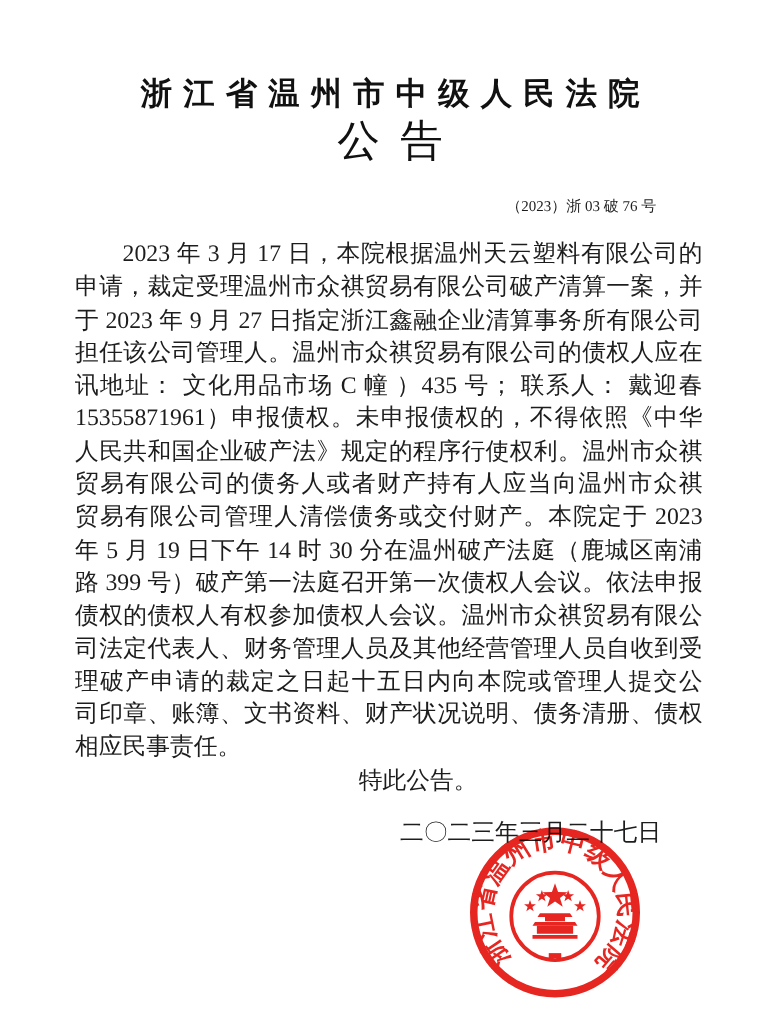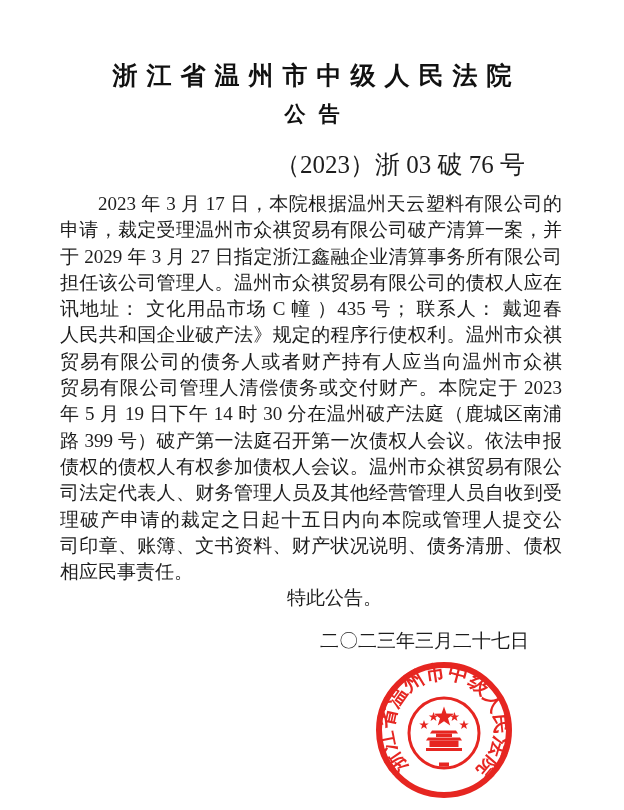--- a/index.html
+++ b/index.html
@@ -13,26 +13,26 @@
     color:#1d1d1d;
     overflow:hidden;
   }
   .title1{
     margin:0;text-align:center;
     font-size:25px;line-height:28px;font-weight:bold;
     letter-spacing:9px;text-indent:9px;color:#111;
   }
   .title2{
     margin:10px 0 0 0;text-align:center;
-    font-size:21px;line-height:28px;font-weight:bold;
+    font-size:34px;line-height:28px;font-weight:normal;
     letter-spacing:4px;text-indent:4px;color:#111;
   }
   .case-no{
     margin-top:27px;
-    font-size:25px;line-height:20px;
+    font-size:12px;line-height:20px;
     text-align:right;padding-right:99px;
   }
   .body{margin:16px 60px 16px 60px;width:502px;}
   .bl{
     font-size:19px;line-height:26.3px;height:26.3px;
     overflow:visible;
   }
   .j{text-align:justify;text-align-last:justify;text-justify:inter-character;}
   .ind1{text-indent:38px;}
   .ind2{text-indent:47px;text-align:center;}
@@ -51,23 +51,24 @@
 <div class="page">
 
   <h1 class="title1">浙江省温州市中级人民法院</h1>
   <h2 class="title2">公 告</h2>
 
   <div class="case-no">（2023）浙 03 破 76 号</div>
 
   <main class="body">
     <div class="bl j ind1">2023 年 3 月 17 日，本院根据温州天云塑料有限公司的</div>
     <div class="bl j">申请，裁定受理温州市众祺贸易有限公司破产清算一案，并</div>
-    <div class="bl j">于 2029 年 3 月 27 日指定浙江鑫融企业清算事务所有限公司</div>
+    <div class="bl j">于 2023 年 9 月 27 日指定浙江鑫融企业清算事务所有限公司</div>
     <div class="bl j">担任该公司管理人。温州市众祺贸易有限公司的债权人应在</div>
     <div class="bl j">讯地址： 文化用品市场 C 幢 ）435 号； 联系人： 戴迎春</div>
+    <div class="bl j">15355871961）申报债权。未申报债权的，不得依照《中华</div>
     <div class="bl j">人民共和国企业破产法》规定的程序行使权利。温州市众祺</div>
     <div class="bl j">贸易有限公司的债务人或者财产持有人应当向温州市众祺</div>
     <div class="bl j">贸易有限公司管理人清偿债务或交付财产。本院定于 2023</div>
     <div class="bl j">年 5 月 19 日下午 14 时 30 分在温州破产法庭（鹿城区南浦</div>
     <div class="bl j">路 399 号）破产第一法庭召开第一次债权人会议。依法申报</div>
     <div class="bl j">债权的债权人有权参加债权人会议。温州市众祺贸易有限公</div>
     <div class="bl j">司法定代表人、财务管理人员及其他经营管理人员自收到受</div>
     <div class="bl j">理破产申请的裁定之日起十五日内向本院或管理人提交公</div>
     <div class="bl j">司印章、账簿、文书资料、财产状况说明、债务清册、债权</div>
     <div class="bl">相应民事责任。</div>

